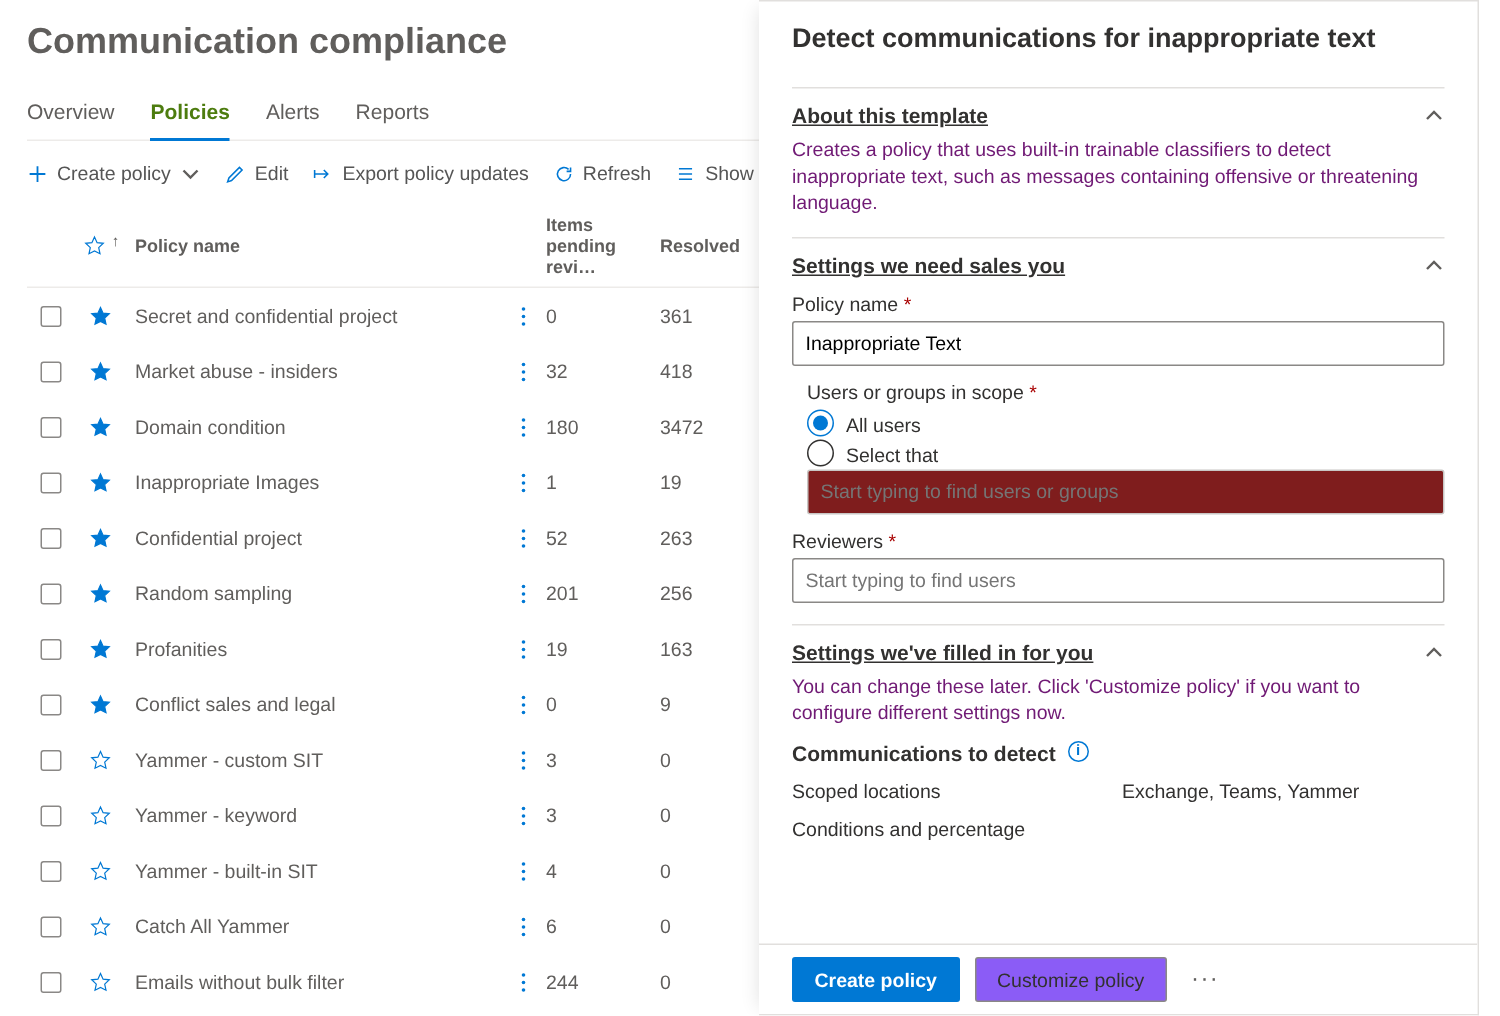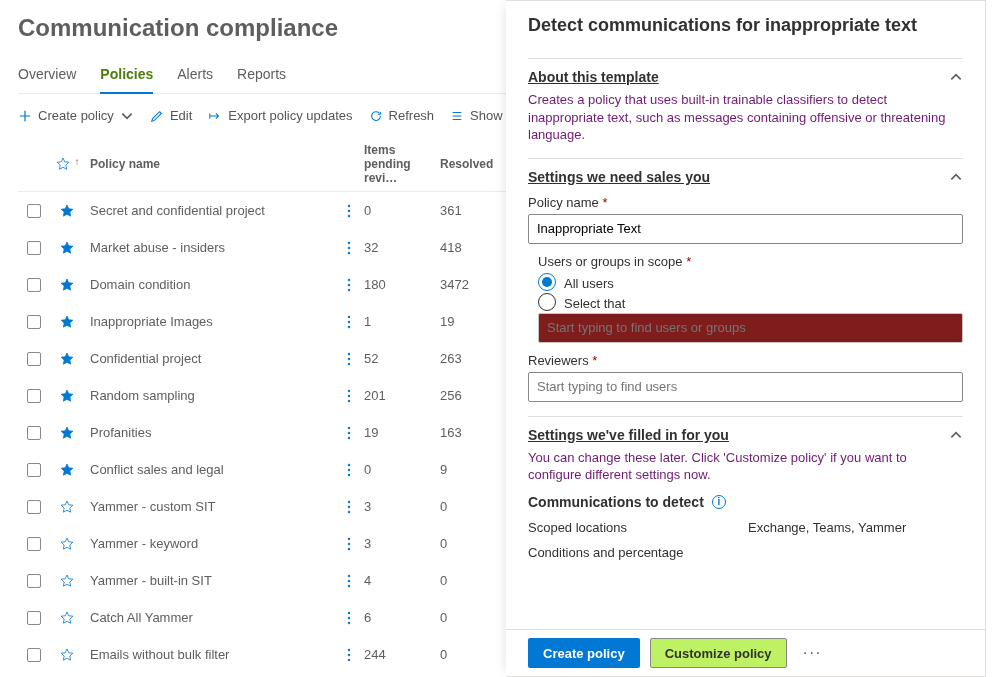--- a/index.html
+++ b/index.html
@@ -40,26 +40,26 @@
 .req { color: #a80000; }
 .text-input { width: 100%; height: 30px; border: 1px solid #8a8886; border-radius: 2px; padding: 0 8px; font-size: 13px; font-family: inherit; }
 .text-input[disabled]{ background:#7f1d1d; border-color:#c8c6c4; color:#a19f9d; }
 .indent { padding-left: 10px; }
 .radio-row { display: flex; align-items: flex-end; gap: 8px; margin: 2px 0; }
 .radio { width:18px; height:18px; border:1px solid #323130; border-radius:50%; display:flex; align-items:center; justify-content:center; }
 .radio.selected { border-color:#0078d4; }
 .radio.selected::after { content:""; width:10px; height:10px; background:#0078d4; border-radius:50%; }
 .comm-row { display:flex; margin-top:10px; font-size:13px; }
 .comm-row .k { width: 220px; color:#323130; }
-.comm-hd { display:flex; align-items:center; gap:8px; margin-top:10px; font-weight:600; font-size:14px;}
+.comm-hd { display:flex; gap:8px; margin-top:10px; font-weight:600; font-size:14px;}
 .info-icon { width:14px; height:14px; border:1px solid #0078d4; border-radius:50%; display:inline-flex; align-items:center; justify-content:center; color:#0078d4; font-size:10px; font-weight:bold; }
 .panel-footer { position:absolute; bottom:0; left:0; right:0; background:#fff; border-top:1px solid #e1dfdd; padding:8px 22px; display:flex; gap:10px; align-items:center; }
 .btn { height:30px; padding: 0 14px; border-radius:2px; font-size:13px; font-family:inherit; cursor:pointer; border:1px solid transparent; }
 .btn-primary { background:#0078d4; color:#fff; font-weight:600; }
-.btn-default { background:#bef264; border:1px solid #8a8886; color:#323130;font-weight:bold; }
+.btn-default { background:#8b5cf6; border:1px solid #8a8886; color:#323130; }
 .ellipsis { color:#605e5c; font-size:16px; padding:0 6px; cursor:pointer; letter-spacing:1px;}
 .sort-arrow { font-size:10px; margin-left:4px; }
 </style>
 </head>
 <body>
 
 <div class="main-area">
   <div class="page-title">Communication compliance</div>
 
   <div class="tabs">

